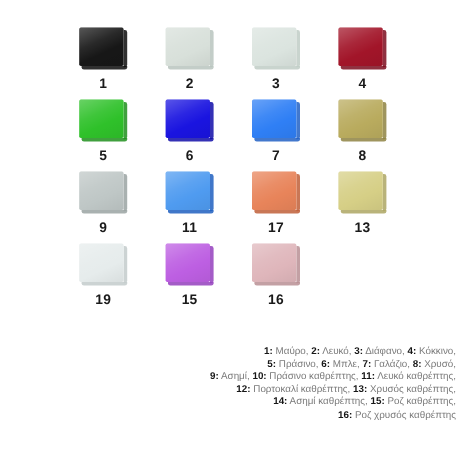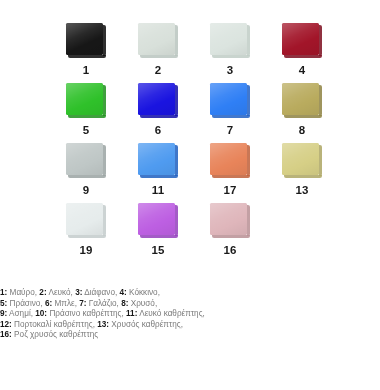--- a/index.html
+++ b/index.html
@@ -106,21 +106,21 @@
     line-height: 1;
     font-family: "Liberation Sans", sans-serif;
   }
 
   
   .legend {
     position: absolute;
     left: 0;
     top: 288px;
     width: 380px;
-    text-align: left;
+    text-align: right;
   }
   .legend-line {
     font-size: 8.2px;
     line-height: 10.6px;
     color: #7b7b7b;
     white-space: nowrap;
     font-family: "Liberation Sans", sans-serif;
   }
   .legend-line b {
     color: #161616;
@@ -268,16 +268,17 @@
         </div>
         <div class="swatch-number">16</div>
       </div>
     </div>
 
   <div class="legend">
       <div class="legend-line"><b>1:</b><span> Μαύρο, </span><b>2:</b><span> Λευκό, </span><b>3:</b><span> Διάφανο, </span><b>4:</b><span> Κόκκινο,</span></div>
       <div class="legend-line"><b>5:</b><span> Πράσινο, </span><b>6:</b><span> Μπλε, </span><b>7:</b><span> Γαλάζιο, </span><b>8:</b><span> Χρυσό,</span></div>
       <div class="legend-line"><b>9:</b><span> Ασημί, </span><b>10:</b><span> Πράσινο καθρέπτης, </span><b>11:</b><span> Λευκό καθρέπτης,</span></div>
       <div class="legend-line"><b>12:</b><span> Πορτοκαλί καθρέπτης, </span><b>13:</b><span> Χρυσός καθρέπτης,</span></div>
+      <div class="legend-line"><b>14:</b><span> Ασημί καθρέπτης, </span><b>15:</b><span> Ροζ καθρέπτης,</span></div>
       <div class="legend-line"><b>16:</b><span> Ροζ χρυσός καθρέπτης</span></div>
     </div>
 
 </div>
 
 </body></html>

